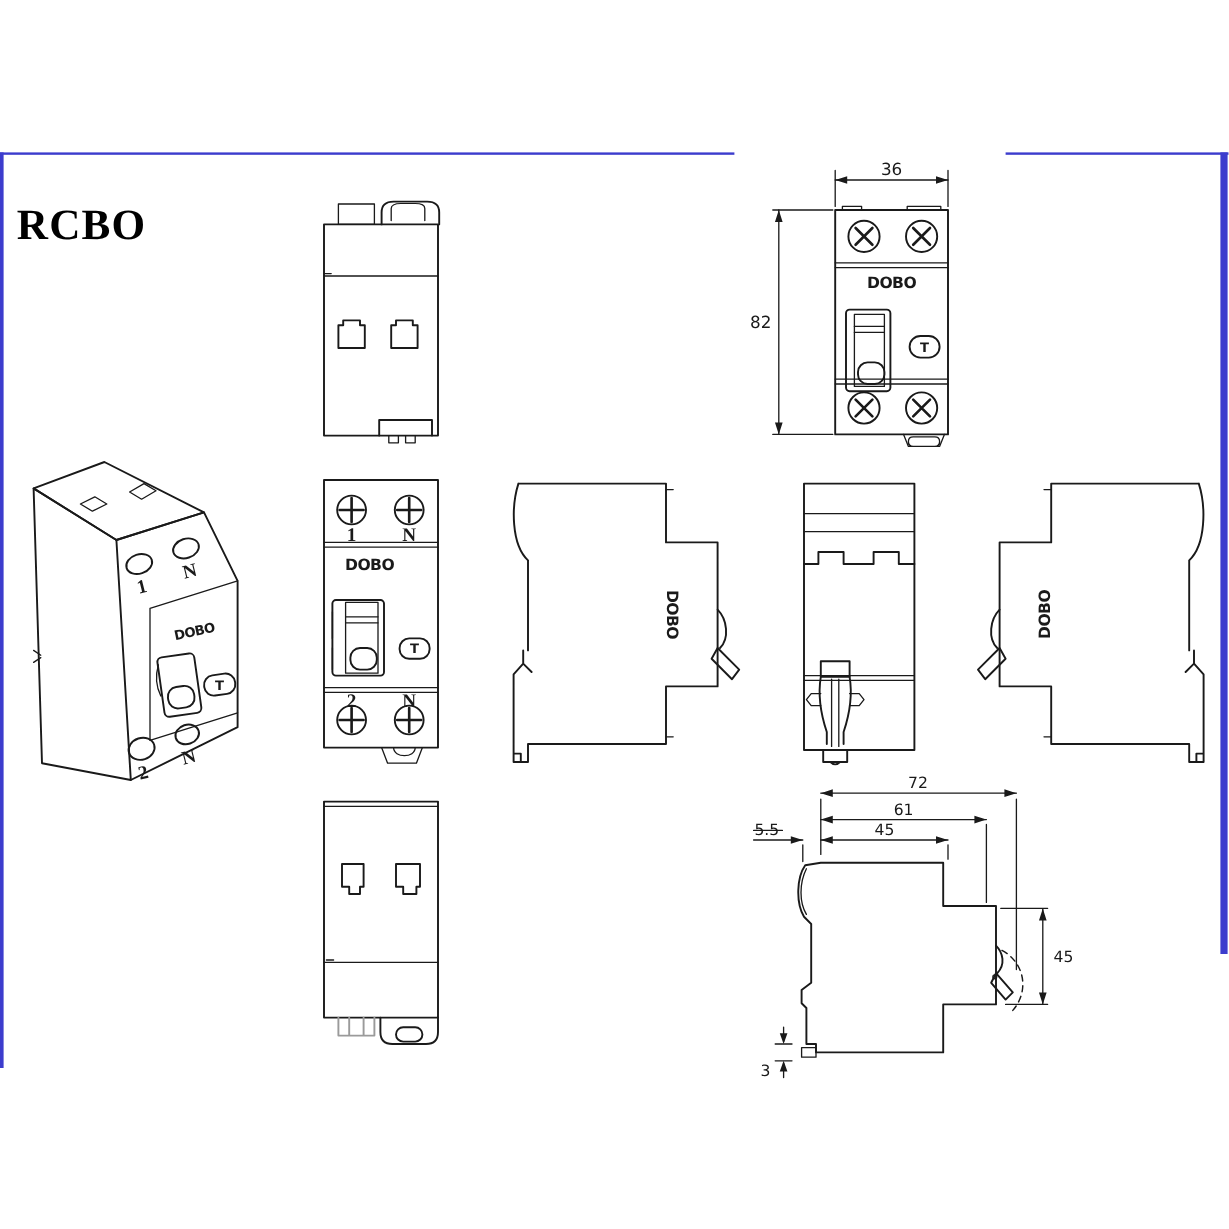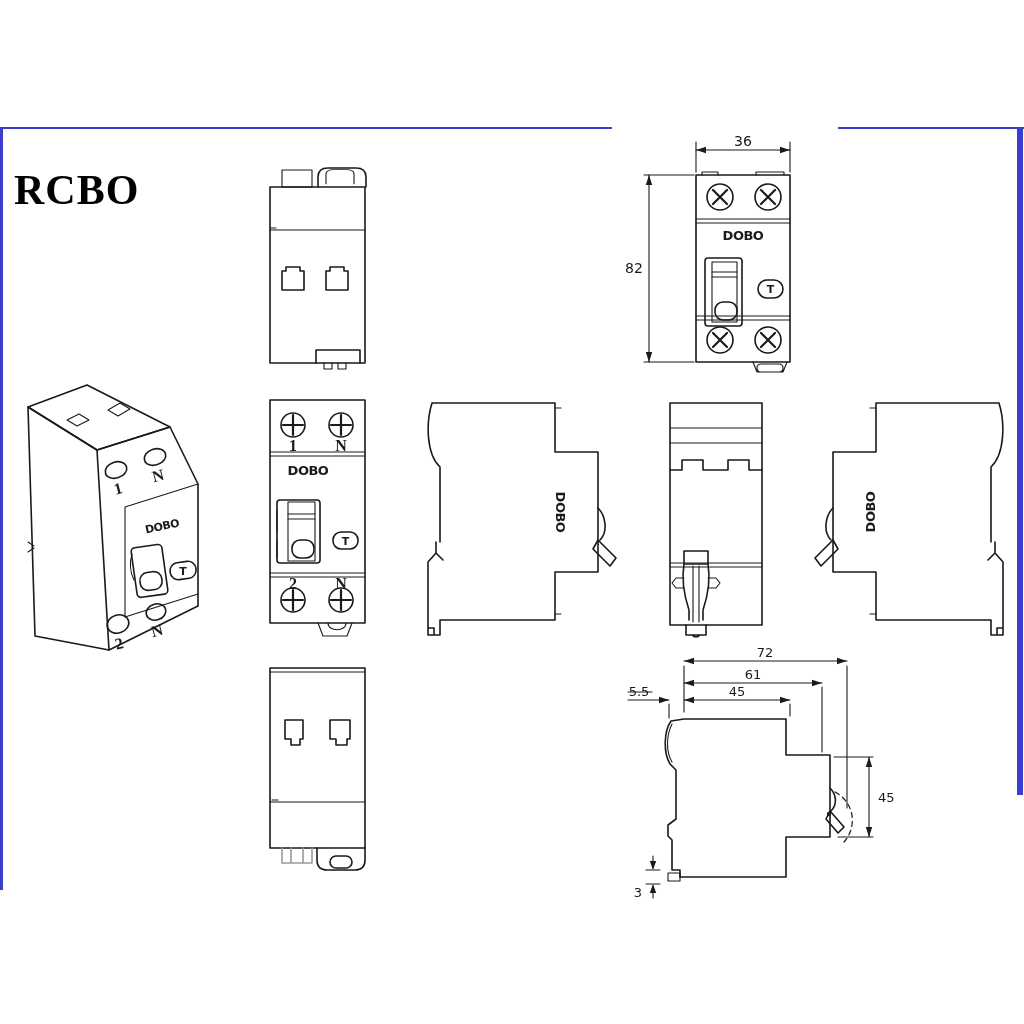--- a/index.html
+++ b/index.html
@@ -1,20 +1,20 @@
 <!DOCTYPE html>
 <html><head>
 <meta charset="utf-8">
 <style>
   html,body{margin:0;padding:0;background:#ffffff;}
   #canvas{position:relative;width:1024px;height:1024px;background:#ffffff;overflow:hidden;
           font-family:"DejaVu Sans",sans-serif;}
   .border{position:absolute;background:#3c3ccd;}
   #page-title{position:absolute;left:14px;top:166px;font-family:"Liberation Serif",serif;
-              font-weight:bold;font-size:42px;letter-spacing:1px;color:#000;}
+              font-weight:bold;font-size:36px;letter-spacing:1px;color:#000;}
   .view{position:absolute;}
   .ln{fill:none;stroke:#1a1a1a;stroke-width:1.6;stroke-linejoin:round;stroke-linecap:round;}
   .thin{stroke-width:1.1;}
   .thick{stroke-width:2.2;}
   .gray{stroke:#9a9a9a;}
   .fillb{fill:#1a1a1a;stroke:none;}
   .dash{stroke-dasharray:5,4;stroke-width:1.2;}
   text{fill:#1a1a1a;}
   .dim{font-size:14px;font-family:"DejaVu Sans",sans-serif;}
   .dims{font-size:13px;font-family:"DejaVu Sans",sans-serif;}

